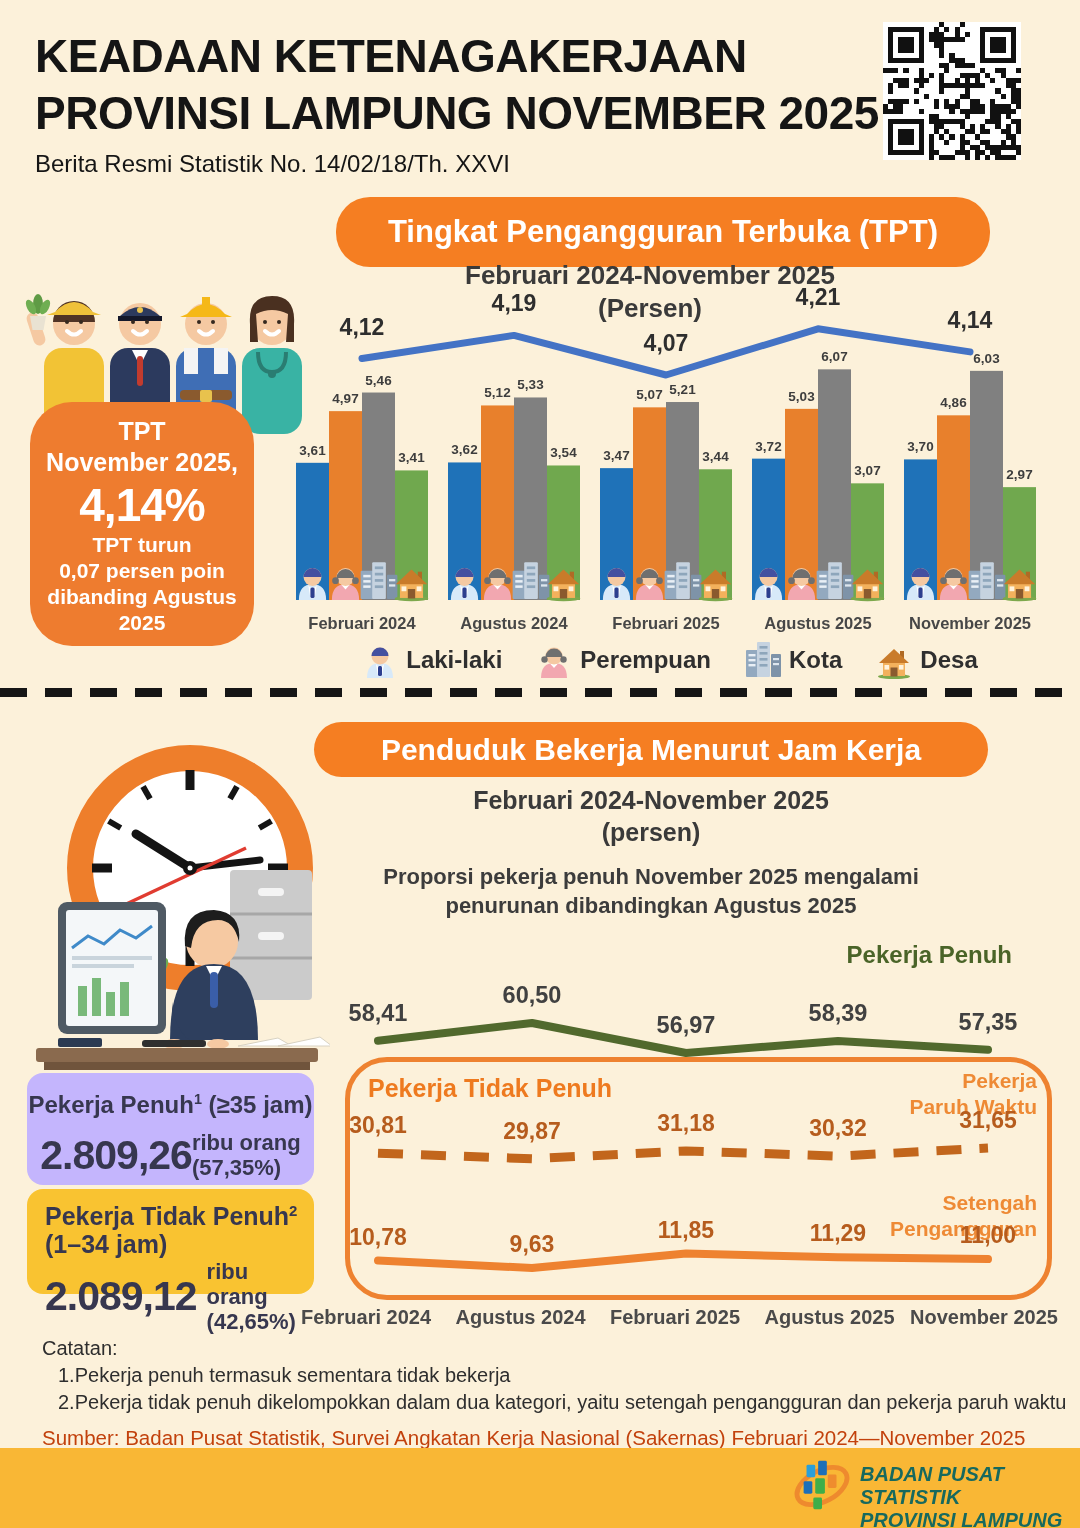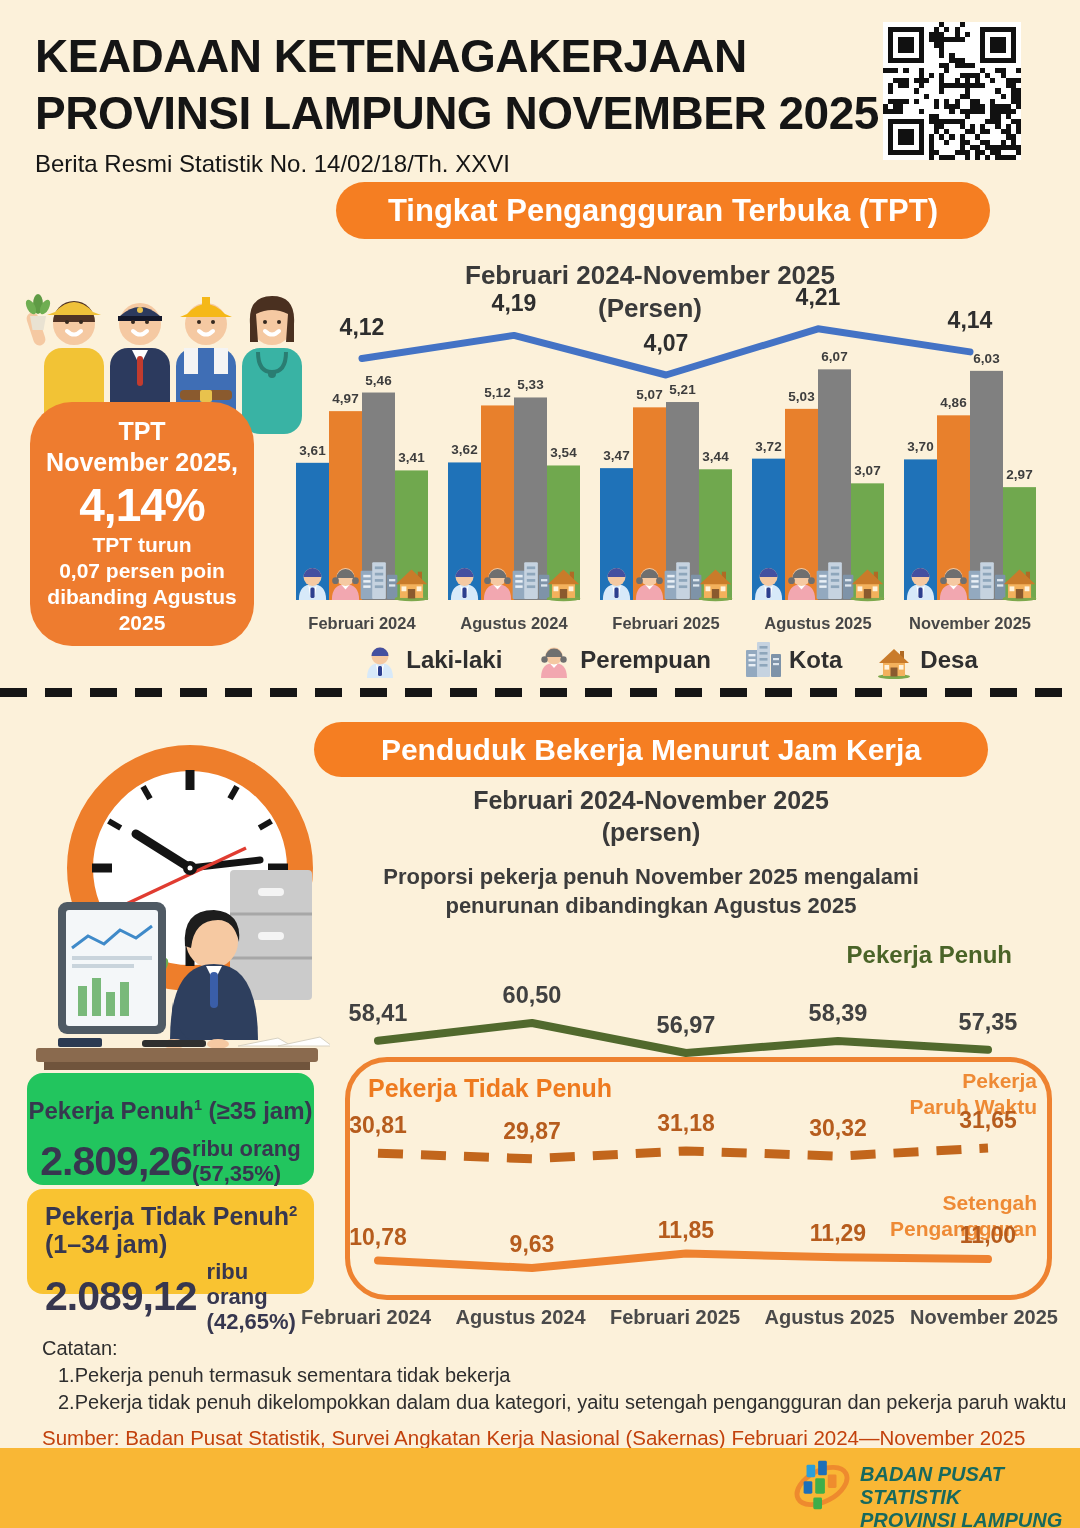--- a/index.html
+++ b/index.html
@@ -3,21 +3,21 @@
 <meta charset="utf-8">
 <style>
   html,body{margin:0;padding:0;background:#e9e2d2;}
   #canvas{position:relative;width:1080px;height:1528px;background:#fcf1da;overflow:hidden;
           font-family:"Liberation Sans",sans-serif;color:#2b2b2b;}
   .abs{position:absolute;}
   .title{left:35px;top:28px;font-size:46px;line-height:57px;font-weight:900;color:#151515;letter-spacing:-0.5px;}
   .subtitle{left:35px;top:150px;font-size:24px;font-weight:400;color:#151515;}
   #qr{left:883px;top:22px;width:138px;height:138px;background:#fff;}
   .pill{background:#f57e22;color:#fff;font-weight:800;display:flex;align-items:center;justify-content:center;}
-  .pill1{left:336px;top:182px;width:654px;height:57px;border-radius:34px;font-size:31px;}
+  .pill1{left:336px;top:197px;width:654px;height:70px;border-radius:34px;font-size:31px;}
   .pill2{left:314px;top:722px;width:674px;height:55px;border-radius:32px;font-size:30px;}
   .period{width:674px;text-align:center;color:#3a3a3a;font-weight:600;}
   .p1a{left:313px;top:260px;font-size:26px;}
   .p1b{left:313px;top:293px;font-size:26px;}
   .p2a{left:314px;top:786px;font-size:25px;}
   .p2b{left:314px;top:818px;font-size:25px;}
   .note{left:314px;width:674px;text-align:center;font-size:22px;color:#3c3c3c;font-weight:600;}
   .n1{top:864px;} .n2{top:893px;}
   #workers{left:22px;top:272px;width:288px;height:165px;}
   #tpt-box{left:30px;top:402px;width:224px;height:244px;background:#ee7c2f;border-radius:42px;
@@ -35,21 +35,21 @@
   .lab-penuh{right:68px;top:941px;font-size:24px;font-weight:800;color:#4a6428;}
   #chart2{left:290px;top:965px;width:770px;height:100px;}
   #orange-box{left:345px;top:1057px;width:707px;height:243px;border:5px solid #ee8230;border-radius:42px;box-sizing:border-box;}
   .lab-tidak{left:368px;top:1074px;font-size:25px;font-weight:800;color:#ee7a1f;}
   .lab-paruh{right:43px;top:1068px;text-align:right;font-size:21px;line-height:26px;font-weight:800;color:#ee8a35;}
   .lab-setengah{right:43px;top:1190px;text-align:right;font-size:21px;line-height:26px;font-weight:800;color:#ee8a35;}
   #chart3{left:290px;top:1100px;width:770px;height:200px;}
   #xlabels2{left:290px;top:1306px;width:770px;display:flex;justify-content:space-between;}
   #xlabels2 span{width:152px;text-align:center;font-size:20px;color:#4a4a4a;font-weight:600;}
   .statbox{box-sizing:border-box;color:#37374f;z-index:6;}
-  #sb1{left:27px;top:1073px;width:287px;height:112px;background:#22c55e;border-radius:16px;padding-top:24px;}
+  #sb1{left:27px;top:1073px;width:287px;height:112px;background:#c4b5fd;border-radius:16px;padding-top:18px;}
   #sb2{left:27px;top:1189px;width:287px;height:105px;background:#f9c331;border-radius:16px;padding:8px 0 0 18px;}
   .sb-title{font-size:24px;text-align:center;font-weight:600;}
   .sb-title2{font-size:25px;line-height:28px;font-weight:800;}
   .sb-row{display:flex;justify-content:center;align-items:center;gap:0;margin-top:11px;}
   .sb-row2{display:flex;align-items:center;gap:10px;margin-top:1px;}
   .sb-value{font-size:41px;font-weight:900;letter-spacing:-1px;}
   .sb-unit{font-size:22px;line-height:25px;font-weight:600;}
   .cat{left:42px;font-size:20px;color:#2e2e2e;}
   .cat-t{top:1337px;} .cat-1{top:1364px;left:58px;} .cat-2{top:1391px;left:58px;}
   .sumber{left:42px;top:1426px;font-size:20.5px;color:#c2410c;}

